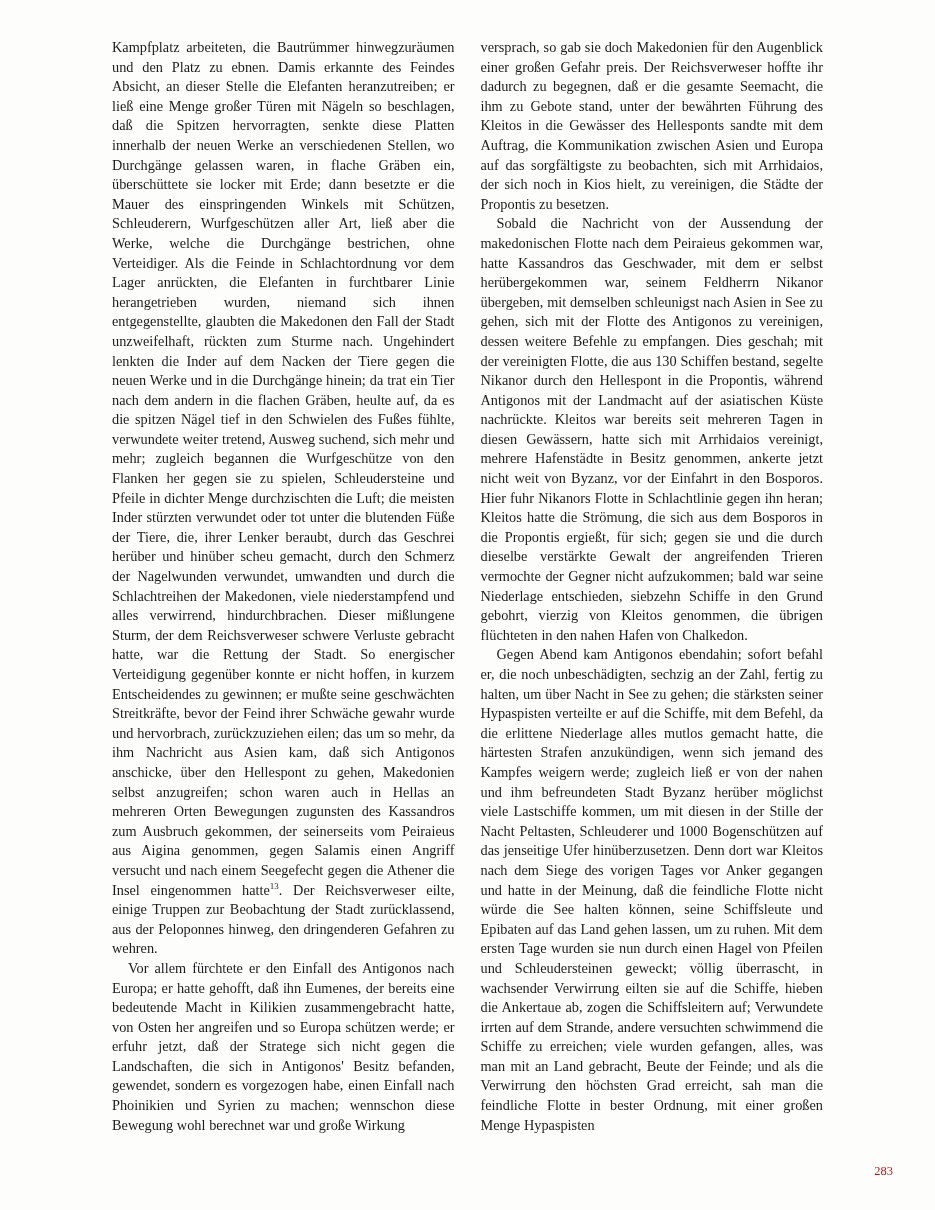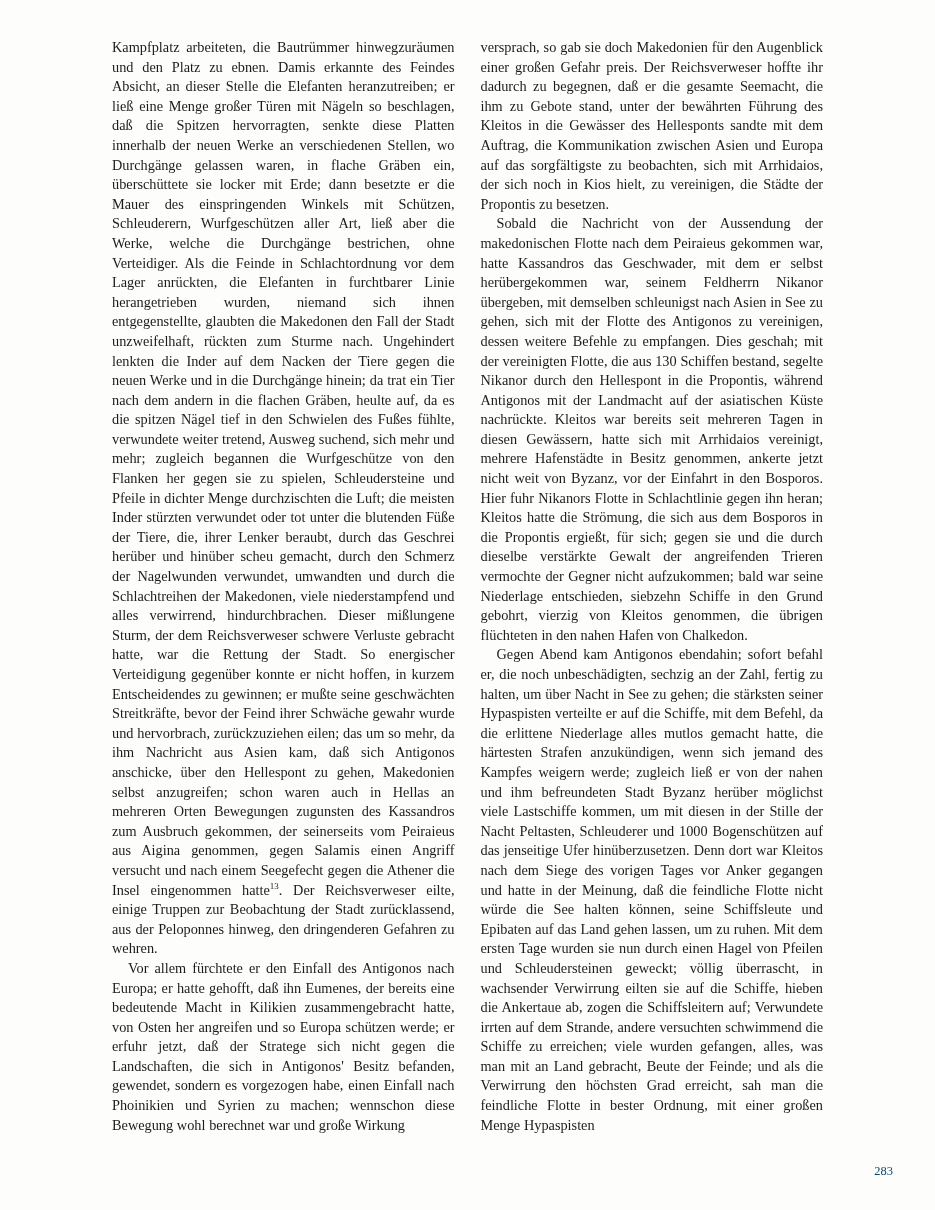--- a/index.html
+++ b/index.html
@@ -49,21 +49,21 @@
     font-size: 9px;
     line-height: 0;
     vertical-align: super;
   }
   .page-number {
     position: absolute;
     top: 1163px;
     right: 42px;
     font-size: 12.5px;
     line-height: 16px;
-    color: #0c4a6e;
+    color: #b91c1c;
   }
 </style>
 </head>
 <body>
 
 <div class="page">
   <div class="text-body">
 
     <div class="column" lang="de">
       <p class="para"><span>Kampfplatz arbeiteten, die Bautrümmer hinwegzuräumen und den Platz zu ebnen. Damis erkannte des Feindes Absicht, an dieser Stelle die Elefanten heranzutreiben; er ließ eine Menge großer Türen mit Nägeln so beschlagen, daß die Spitzen hervorragten, senkte diese Platten innerhalb der neuen Werke an verschiedenen Stellen, wo Durchgänge gelassen waren, in flache Gräben ein, überschüttete sie locker mit Erde; dann besetzte er die Mauer des einspringenden Winkels mit Schützen, Schleuderern, Wurfgeschützen aller Art, ließ aber die Werke, welche die Durchgänge bestrichen, ohne Verteidiger. Als die Feinde in Schlachtordnung vor dem Lager anrückten, die Elefanten in furchtbarer Linie herangetrieben wurden, niemand sich ihnen entgegenstellte, glaubten die Makedonen den Fall der Stadt unzweifelhaft, rückten zum Sturme nach. Ungehindert lenkten die Inder auf dem Nacken der Tiere gegen die neuen Werke und in die Durchgänge hinein; da trat ein Tier nach dem andern in die flachen Gräben, heulte auf, da es die spitzen Nägel tief in den Schwielen des Fußes fühlte, verwundete weiter tretend, Ausweg suchend, sich mehr und mehr; zugleich begannen die Wurfgeschütze von den Flanken her gegen sie zu spielen, Schleudersteine und Pfeile in dichter Menge durchzischten die Luft; die meisten Inder stürzten verwundet oder tot unter die blutenden Füße der Tiere, die, ihrer Lenker beraubt, durch das Geschrei herüber und hinüber scheu gemacht, durch den Schmerz der Nagelwunden verwundet, umwandten und durch die Schlachtreihen der Makedonen, viele niederstampfend und alles verwirrend, hindurchbrachen. Dieser mißlungene Sturm, der dem Reichsverweser schwere Verluste gebracht hatte, war die Rettung der Stadt. So energischer Verteidigung gegenüber konnte er nicht hoffen, in kurzem Entscheidendes zu gewinnen; er mußte seine geschwächten Streitkräfte, bevor der Feind ihrer Schwäche gewahr wurde und hervorbrach, zurückzuziehen eilen; das um so mehr, da ihm Nachricht aus Asien kam, daß sich Antigonos anschicke, über den Hellespont zu gehen, Makedonien selbst anzugreifen; schon waren auch in Hellas an mehreren Orten Bewegungen zugunsten des Kassandros zum Ausbruch gekommen, der seinerseits vom Peiraieus aus Aigina genommen, gegen Salamis einen Angriff versucht und nach einem Seegefecht gegen die Athener die Insel eingenommen hatte</span><sup class="fnref">13</sup><span>. Der Reichsverweser eilte, einige Truppen zur Beobachtung der Stadt zurücklassend, aus der Peloponnes hinweg, den dringenderen Gefahren zu wehren.</span></p>

